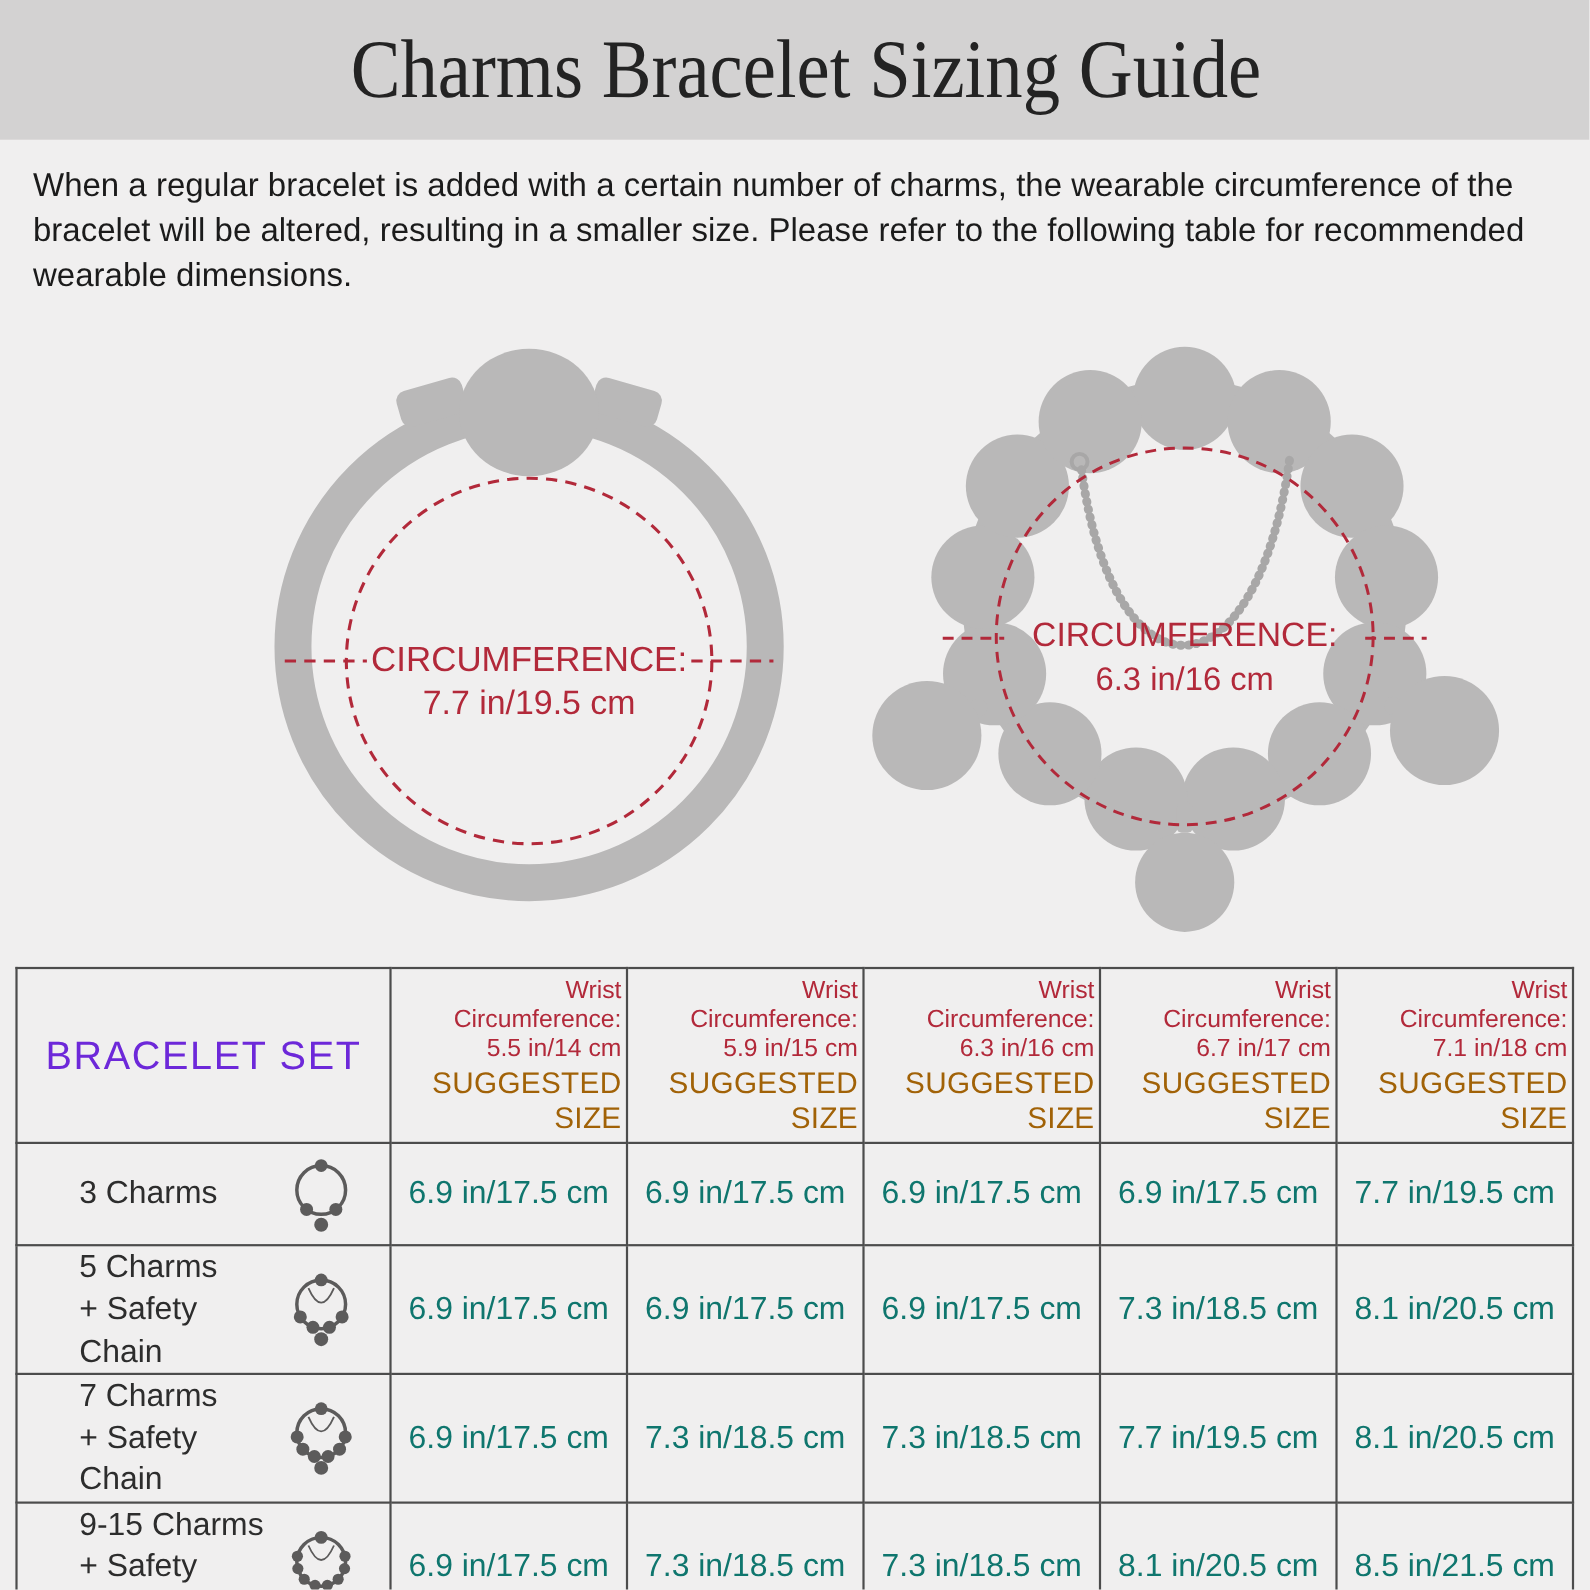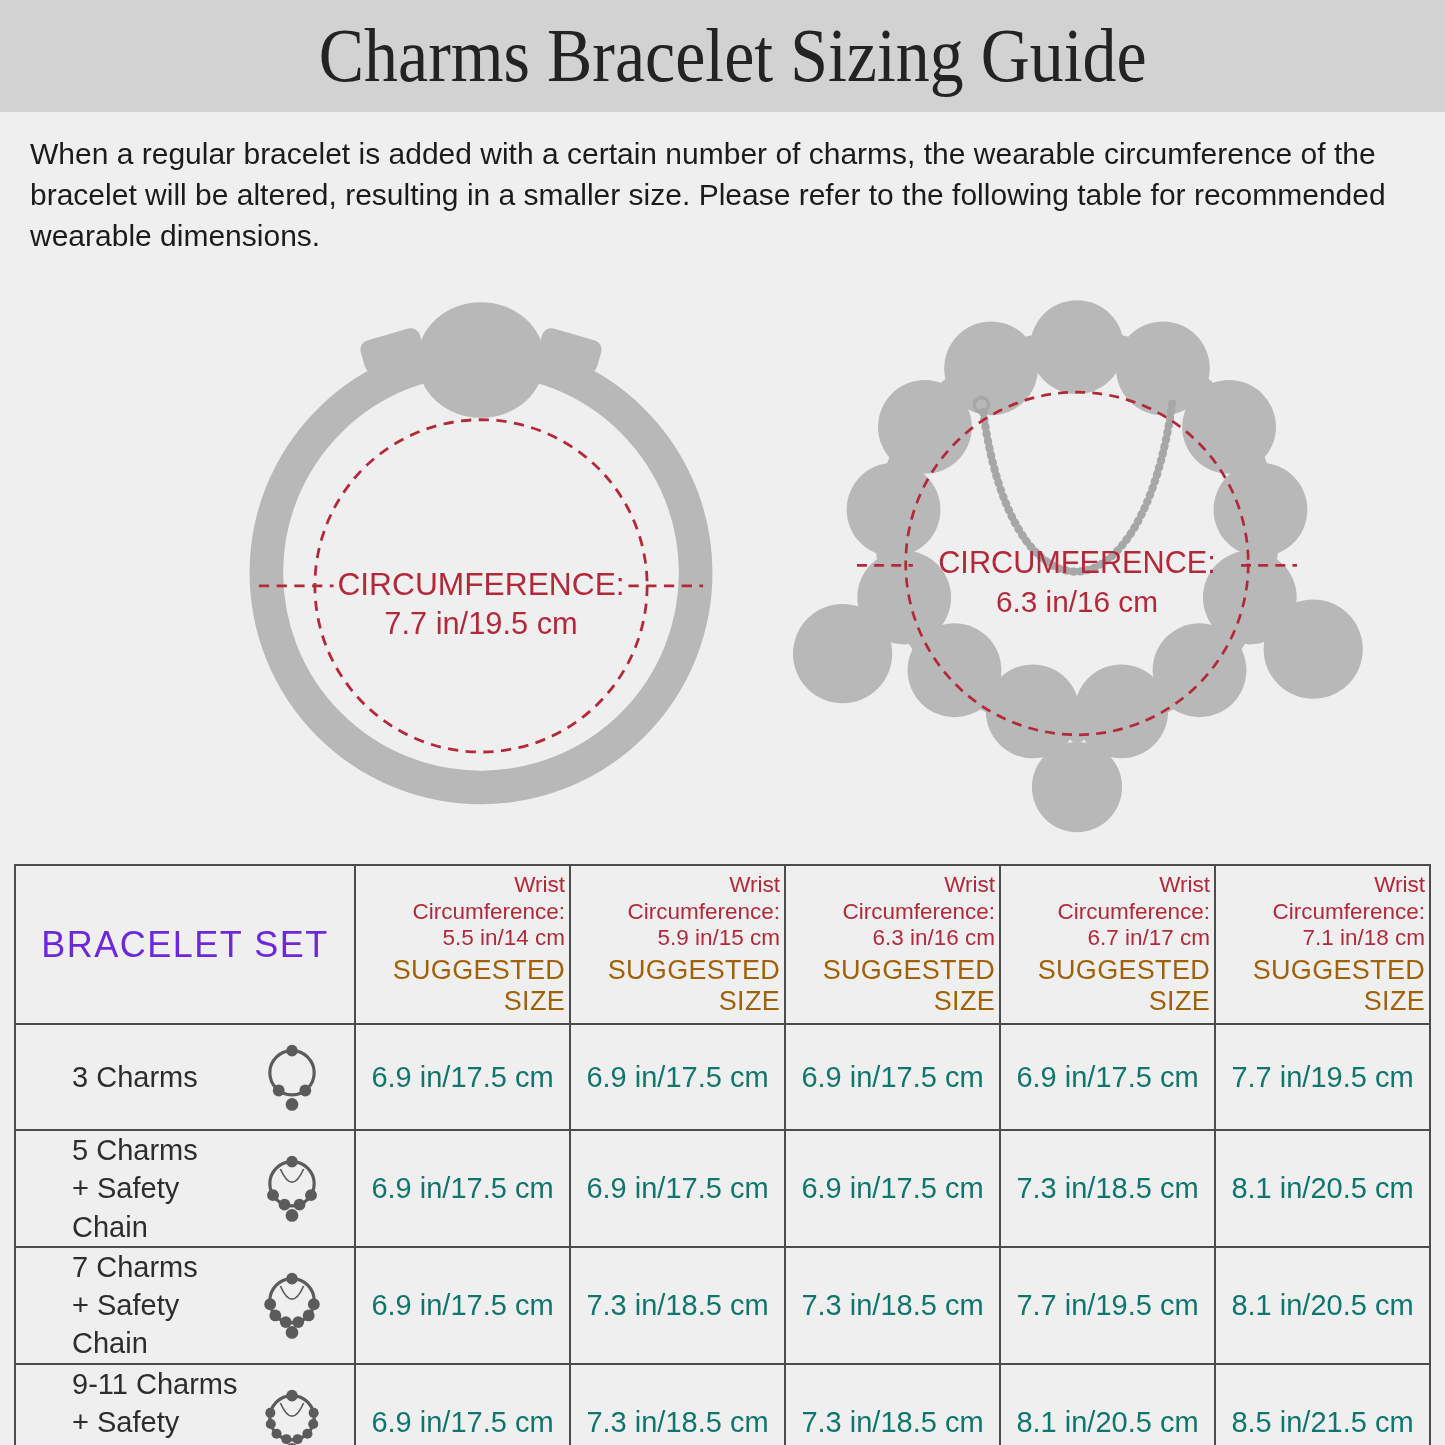--- a/index.html
+++ b/index.html
@@ -9,21 +9,21 @@
     --silhouette-gray:#b9b8b8;
     --chain-gray:#a8a7a7;
     --icon-gray:#5c5b5b;
     --table-border:#4c4c4c;
     --text-dark:#232323;
   }
   *{margin:0;padding:0;box-sizing:border-box;}
   html,body{width:1445px;height:1445px;overflow:hidden;}
   body{background:var(--page-bg);font-family:"Liberation Sans",sans-serif;color:var(--text-dark);}
 
-  .header-band{height:112px;background:var(--header-band);display:flex;align-items:center;justify-content:center;padding-left:20px;}
+  .header-band{height:127px;background:var(--header-band);display:flex;align-items:center;justify-content:center;padding-left:20px;}
   .page-title{font-family:"Liberation Serif",serif;font-weight:normal;font-size:70px;color:#232323;transform:scale(.97,1.08);letter-spacing:0;}
 
   .intro{padding:22px 34px 6px 30px;font-size:30px;line-height:1.36;color:#1b1b1b;max-width:1420px;}
 
   .figures{display:flex;justify-content:flex-end;align-items:flex-start;padding:4px 52px 0 58px;height:592px;}
   .figure{position:relative;}
   .figure-left{width:560px;height:548px;margin-top:16px;}
   .figure-right{width:632px;height:586px;}
   .figure svg{width:100%;height:100%;display:block;}
 
@@ -31,21 +31,21 @@
   .sil-band{fill:none;stroke:var(--silhouette-gray);stroke-width:36;}
   .chain{fill:none;stroke:var(--chain-gray);stroke-width:9;stroke-linecap:round;stroke-dasharray:1 7;}
   .chain-hook{fill:none;stroke:var(--chain-gray);stroke-width:4;}
   .red-dash{fill:none;stroke:var(--accent-red);stroke-width:3;stroke-dasharray:11 8;}
   .fig-label{fill:var(--accent-red);font-size:34px;text-anchor:middle;font-family:"Liberation Sans",sans-serif;}
   .fig-value{fill:var(--accent-red);font-size:33px;text-anchor:middle;font-family:"Liberation Sans",sans-serif;}
 
   .sizing-table{border-collapse:collapse;table-layout:fixed;width:1417px;margin:10px 14px 0 14px;background:var(--page-bg);}
   .sizing-table th,.sizing-table td{border:2px solid var(--table-border);font-weight:normal;}
   .sizing-table tr.head-row{height:102px;}
-  .sizing-table tr.data-row{height:106px;}
+  .sizing-table tr.data-row{height:93px;}
   col.c-set{width:340px;}
   th.set-header{font-size:36px;letter-spacing:1.5px;color:#6d28d9;text-align:center;}
   th.wrist-header{text-align:right;vertical-align:middle;padding:6px 4px 6px 12px;}
   .wrist-line{color:var(--accent-red);font-size:22.5px;line-height:1.18;}
   .suggested{color:#a16207;font-size:27px;margin-top:3px;letter-spacing:.3px;}
   td.size-cell{text-align:center;font-size:29px;color:#0f766e;}
   td.label-cell{padding:0 20px 0 56px;}
   .label-cell-inner{display:flex;align-items:center;justify-content:space-between;}
   .row-label{font-size:29px;color:#2d2d2d;line-height:1.32;text-align:left;}
   .row-icon{width:76px;height:74px;flex:none;margin-right:4px;}
@@ -235,21 +235,21 @@
     <td class="size-cell">7.3 in/18.5 cm</td>
     <td class="size-cell">7.3 in/18.5 cm</td>
     <td class="size-cell">7.7 in/19.5 cm</td>
     <td class="size-cell">8.1 in/20.5 cm</td>
   </tr>
 
   <tr class="data-row">
     <td class="label-cell">
       <div class="label-cell-inner">
         <div class="row-label">
-          <div>9-11 Charms</div>
+          <div>9-15 Charms</div>
           <div>+ Safety Chain</div>
         </div>
         <svg class="row-icon" viewBox="0 0 72 70" data-row="3">
               <circle cx="36" cy="31" r="21" fill="none" stroke="var(--icon-gray)" stroke-width="3"></circle>
               <circle cx="36" cy="10" r="5.5" fill="var(--icon-gray)"></circle>
               <path d="M25,17 Q36,42 47,17" fill="none" stroke="var(--icon-gray)" stroke-width="1.6"></path>
               <circle cx="56.5" cy="26.3" r="4.8" fill="var(--icon-gray)"></circle>
               <circle cx="56.1" cy="36.9" r="4.8" fill="var(--icon-gray)"></circle>
               <circle cx="50.6" cy="46.1" r="4.8" fill="var(--icon-gray)"></circle>
               <circle cx="41.3" cy="51.3" r="4.8" fill="var(--icon-gray)"></circle>

